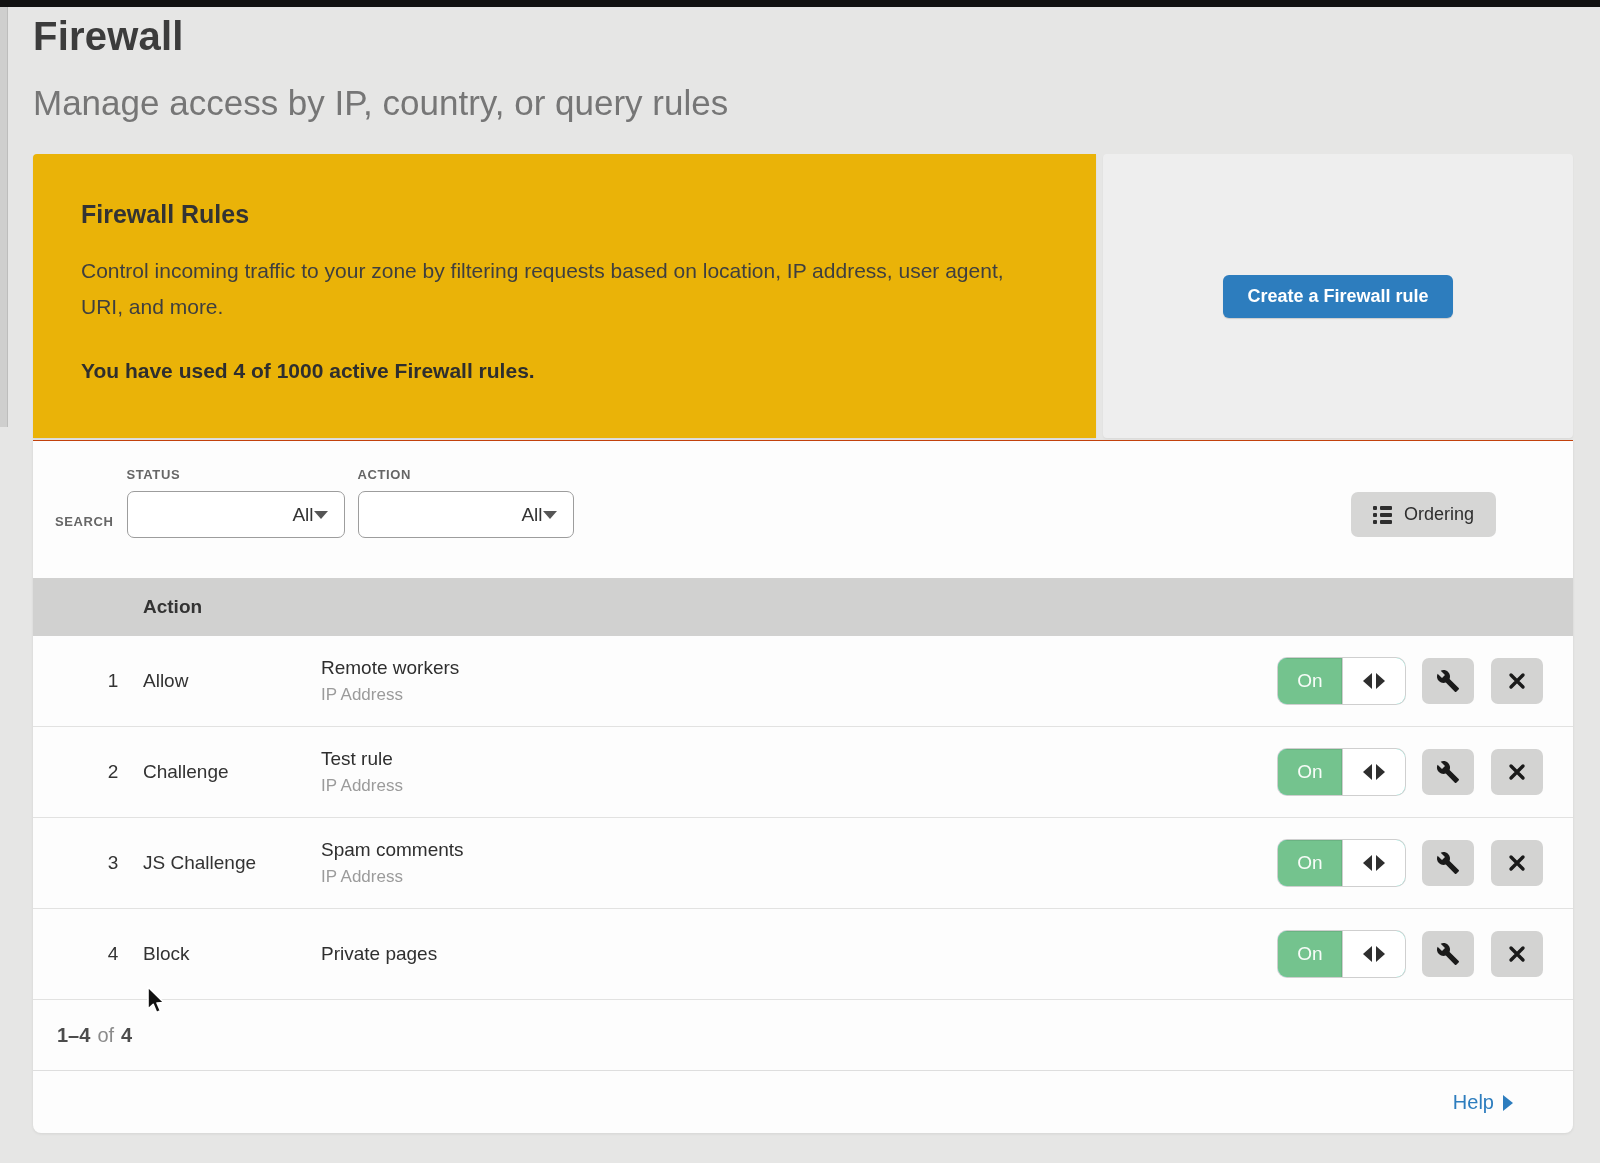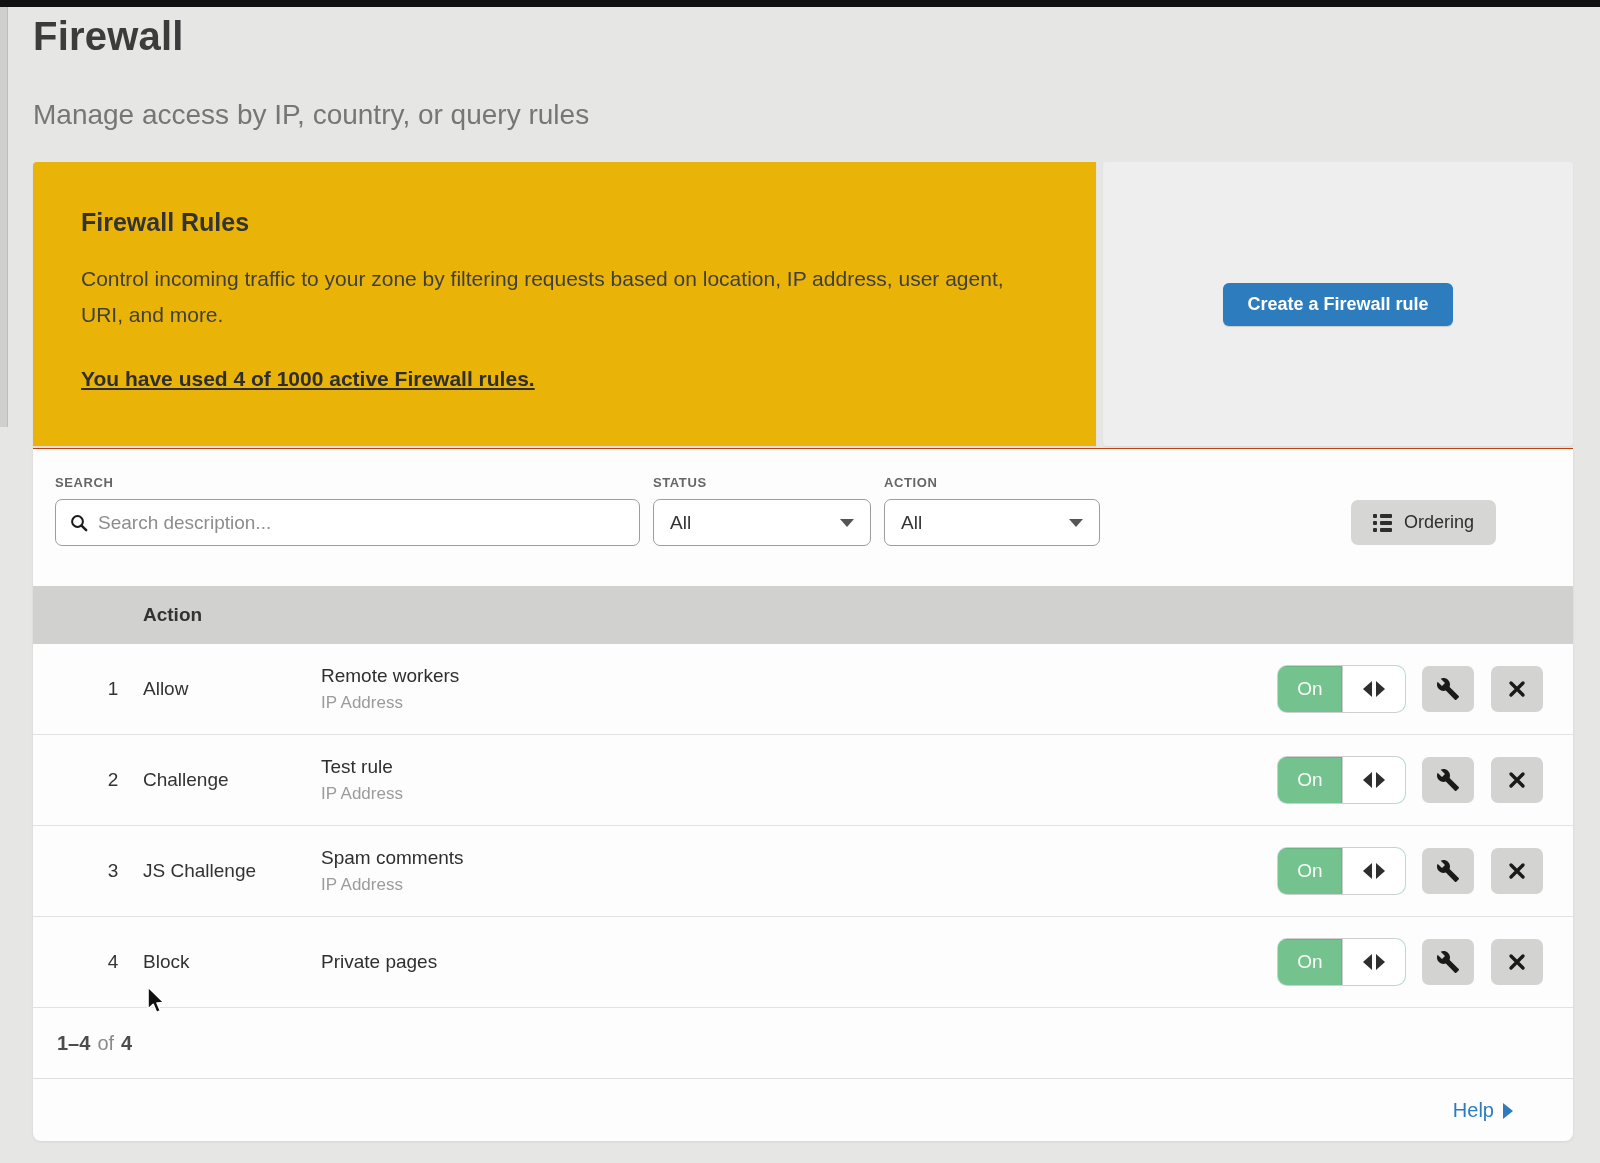--- a/index.html
+++ b/index.html
@@ -10,31 +10,31 @@
     position:relative;
     overflow:hidden;
     color:#333;
   }
   .top-edge { position:absolute; top:0; left:0; width:100%; height:7px; background:#111; z-index:5;}
   .left-edge { position:absolute; top:7px; left:0; width:8px; height:420px; background:#cfcfce; border-right:1px solid #bdbdbc; z-index:5;}
 
   .content { width:1540px; margin-left:33px; padding-top:14px; }
 
   .page-title { font-size:40px; font-weight:700; color:#3c3c3c; letter-spacing:.2px; }
-  .page-subtitle { font-size:28px; color:#767676; margin-top:40px; font-weight:400; }
+  .page-subtitle { font-size:35px; color:#767676; margin-top:24px; font-weight:400; }
 
   
   .card-row { display:flex; margin-top:31px; height:284px; }
   .rules-card {
     flex:1; background:#eab308; border-radius:4px 0 0 0;
     padding:46px 48px; box-shadow:0 1px 2px rgba(0,0,0,.07);
   }
   .rules-card h2 { font-size:25px; font-weight:700; color:#333; }
   .rules-card p { font-size:21px; color:#3f3f3f; line-height:36px; margin-top:24px; max-width:950px; }
-  .rules-usage { font-size:21px; font-weight:700; color:#2e2e2e; margin-top:34px;text-decoration:underline; }
+  .rules-usage { font-size:21px; font-weight:700; color:#2e2e2e; margin-top:34px; }
   .create-panel {
     width:470px; margin-left:7px; background:#eeeeee; border-radius:4px;
     display:flex; align-items:center; justify-content:center;
     box-shadow:0 1px 2px rgba(0,0,0,.06);
   }
   .btn-primary {
     background:#2d7dbe; color:#fff; font-weight:700; font-size:18px;
     border:none; border-radius:6px; padding:11px 24px; cursor:pointer;
     font-family:inherit; box-shadow:0 1px 1px rgba(0,0,0,.15);
   }
@@ -55,21 +55,21 @@
     background:#fff; display:flex; align-items:center; padding:0 14px;
   }
   .search-box svg { flex:0 0 auto; }
   .search-box input {
     border:none; outline:none; font-size:19px; color:#444; width:100%;
     margin-left:10px; font-family:inherit; background:transparent;
   }
   .search-box input::placeholder { color:#8d8d8d; }
   .select {
     height:47px; border:1px solid #9d9d9d; border-radius:7px; background:#fff;
-    display:flex; align-items:center; justify-content:space-between;
+    display:flex; align-items:center; justify-content:flex-end;
     padding:0 16px; font-size:19px; color:#333; cursor:pointer;
   }
   .select-status { width:218px; margin-left:13px; }
   .select-action { width:216px; margin-left:13px; }
   .caret {
     width:0; height:0; border-left:7px solid transparent; border-right:7px solid transparent;
     border-top:8px solid #555;
   }
   .spacer { flex:1; }
   .btn-ordering {
@@ -156,27 +156,20 @@
     <div class="create-panel">
       <button class="btn-primary">Create a Firewall rule</button>
     </div>
   </div>
 
   <div class="main-card">
 
     <div class="filters">
       <div class="filter-group">
         <div class="filter-label">SEARCH</div>
-        <div class="search-box">
-          <svg width="18" height="18" viewBox="0 0 18 18">
-            <circle cx="7.5" cy="7.5" r="5.4" fill="none" stroke="#1a1a1a" stroke-width="2"></circle>
-            <line x1="11.8" y1="11.8" x2="16.2" y2="16.2" stroke="#1a1a1a" stroke-width="2.4" stroke-linecap="round"></line>
-          </svg>
-          <input type="text" placeholder="Search description..." style="">
-        </div>
       </div>
       <div class="filter-group">
         <div class="filter-label" style="margin-left:13px;">STATUS</div>
         <div class="select select-status">
           <span>All</span>
           <span class="caret"></span>
         </div>
       </div>
       <div class="filter-group">
         <div class="filter-label" style="margin-left:13px;">ACTION</div>

